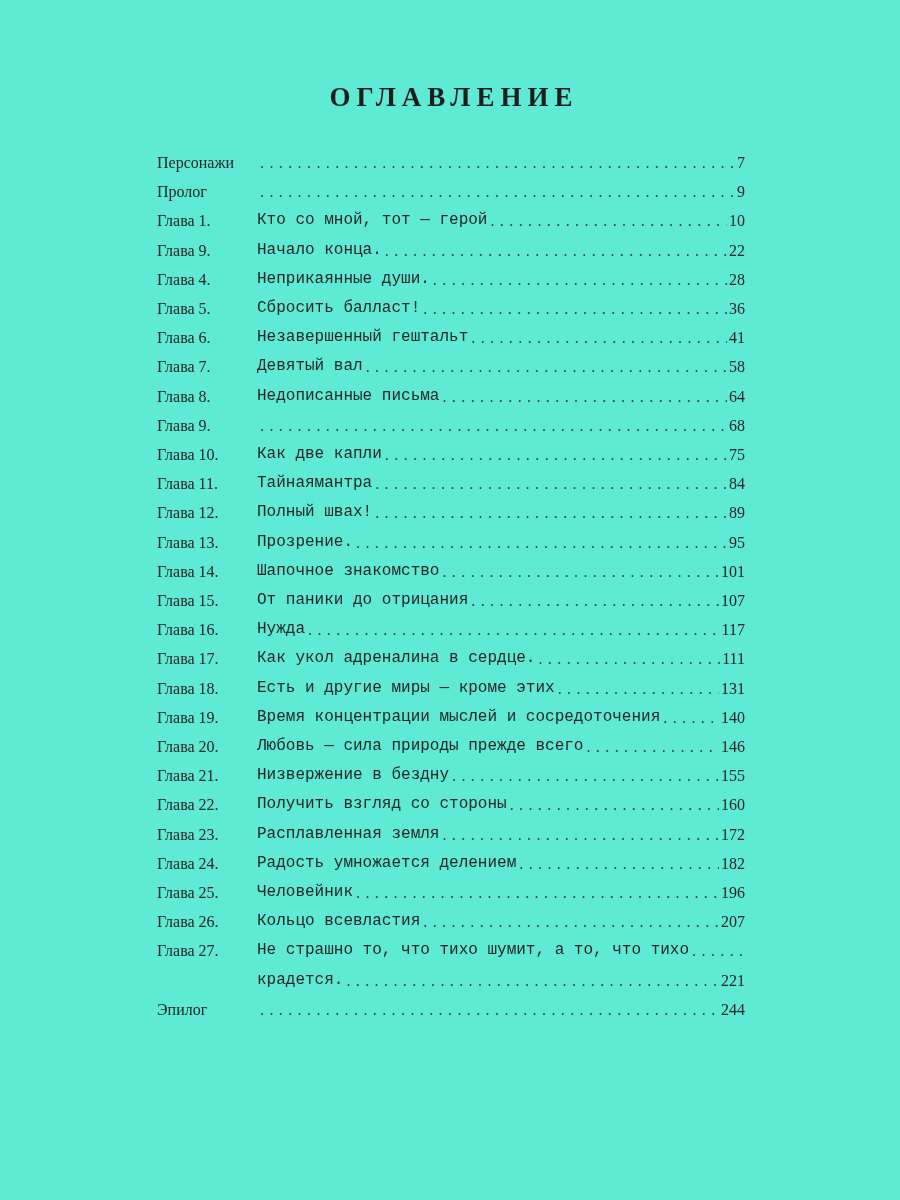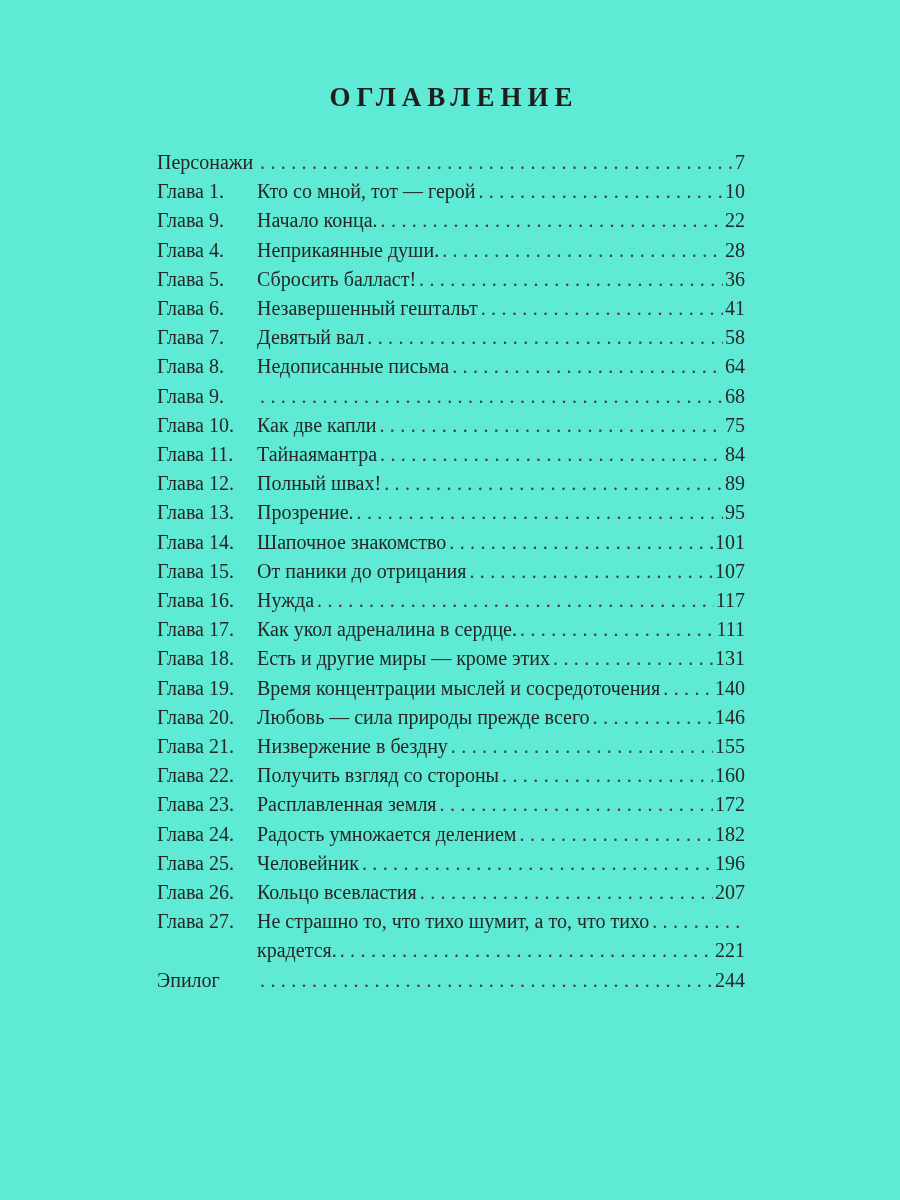--- a/index.html
+++ b/index.html
@@ -34,29 +34,30 @@
   .toc {
     position: absolute;
     top: 148px;
     left: 157px;
     width: 588px;
   }
   .row {
     display: flex;
     align-items: center;
     line-height: 29.2px;
-    font-size: 20px;
+    font-size: 16px;
     white-space: nowrap;
   }
   .label {
     flex: 0 0 auto;
     min-width: 100px;
   }
   .titlecell {
     flex: 0 1 auto;
+    font-family: Liberation Mono, monospace;
   }
   .leader {
     flex: 1 1 0;
     overflow: hidden;
     white-space: nowrap;
     letter-spacing: 5.4px;
     padding-left: 3px;
     color: #3d3d3d;
   }
   .leader::after {
@@ -74,20 +75,26 @@
 <div class="page">
   <h1 class="title">ОГЛАВЛЕНИЕ</h1>
   <div class="toc" id="toc-list">
   <div class="row">
     <span class="label">Персонажи</span>
     <span class="titlecell"></span>
     <span class="leader"></span>
     <span class="pagenum">7</span>
   </div>
 
+  <div class="row">
+    <span class="label">Пролог</span>
+    <span class="titlecell"></span>
+    <span class="leader"></span>
+    <span class="pagenum">9</span>
+  </div>
 
   <div class="row">
     <span class="label">Глава 1.</span>
     <span class="titlecell">Кто со мной, тот — герой</span>
     <span class="leader"></span>
     <span class="pagenum">10</span>
   </div>
 
 
   <div class="row">

